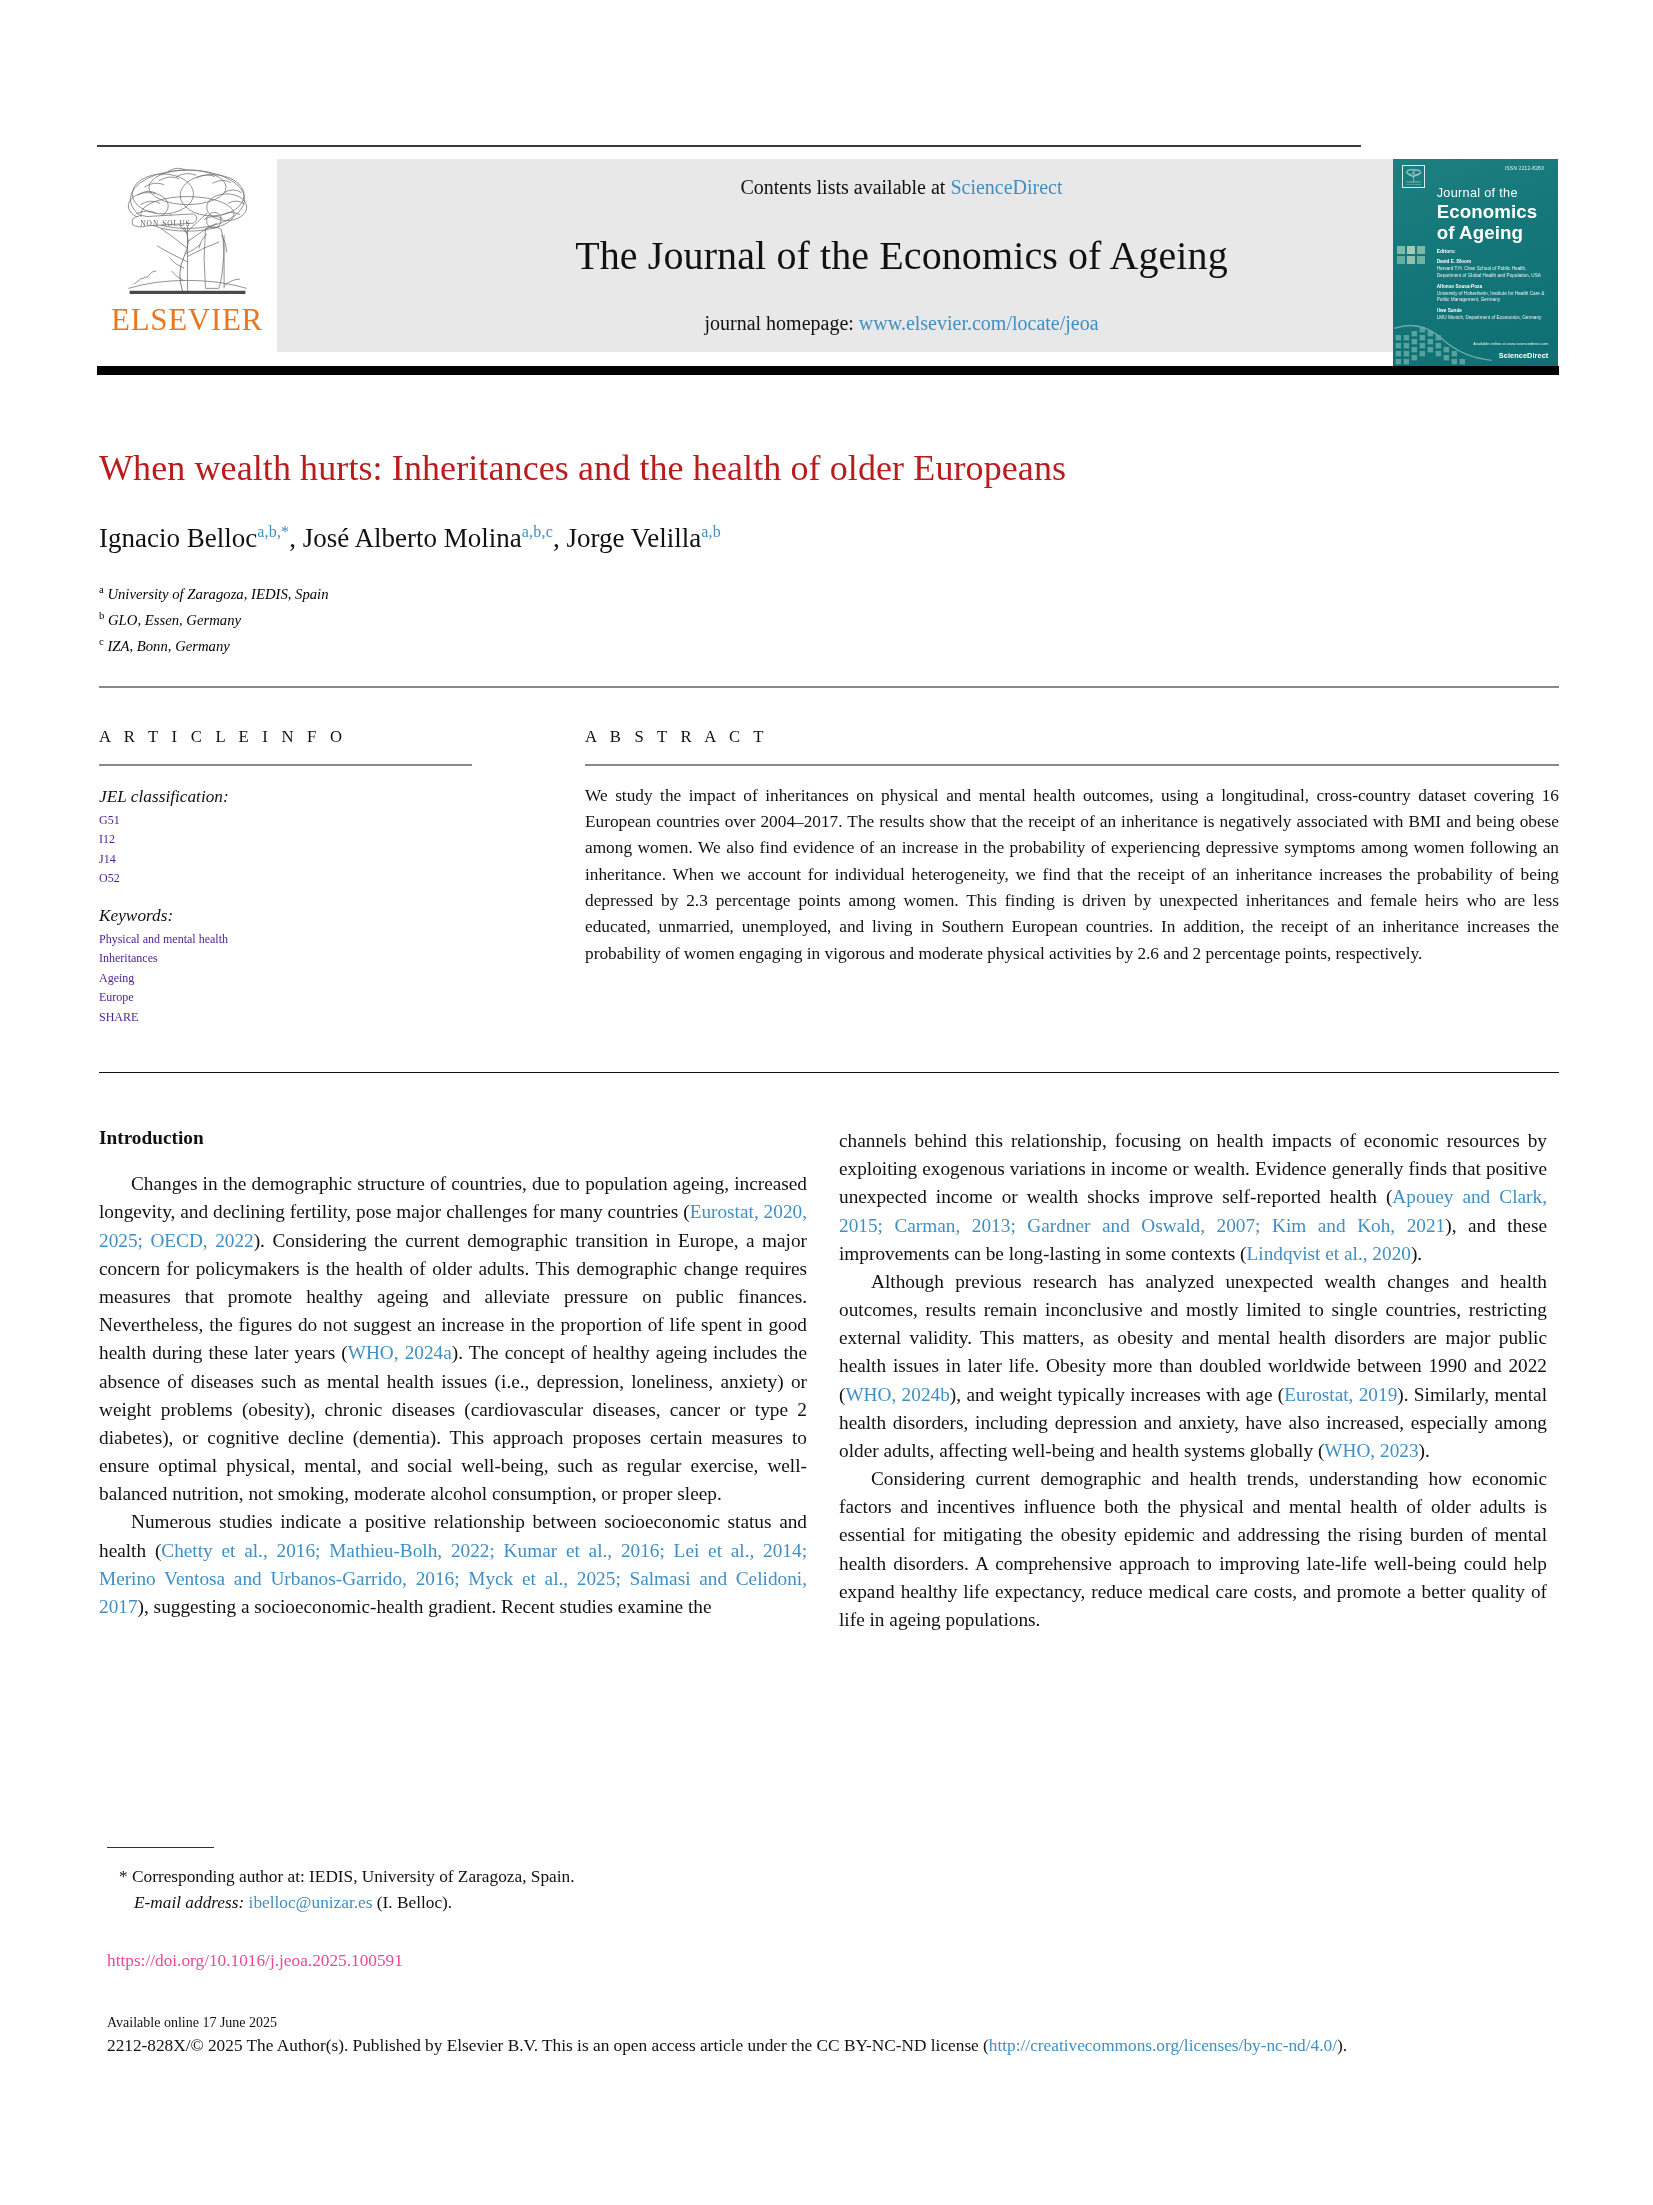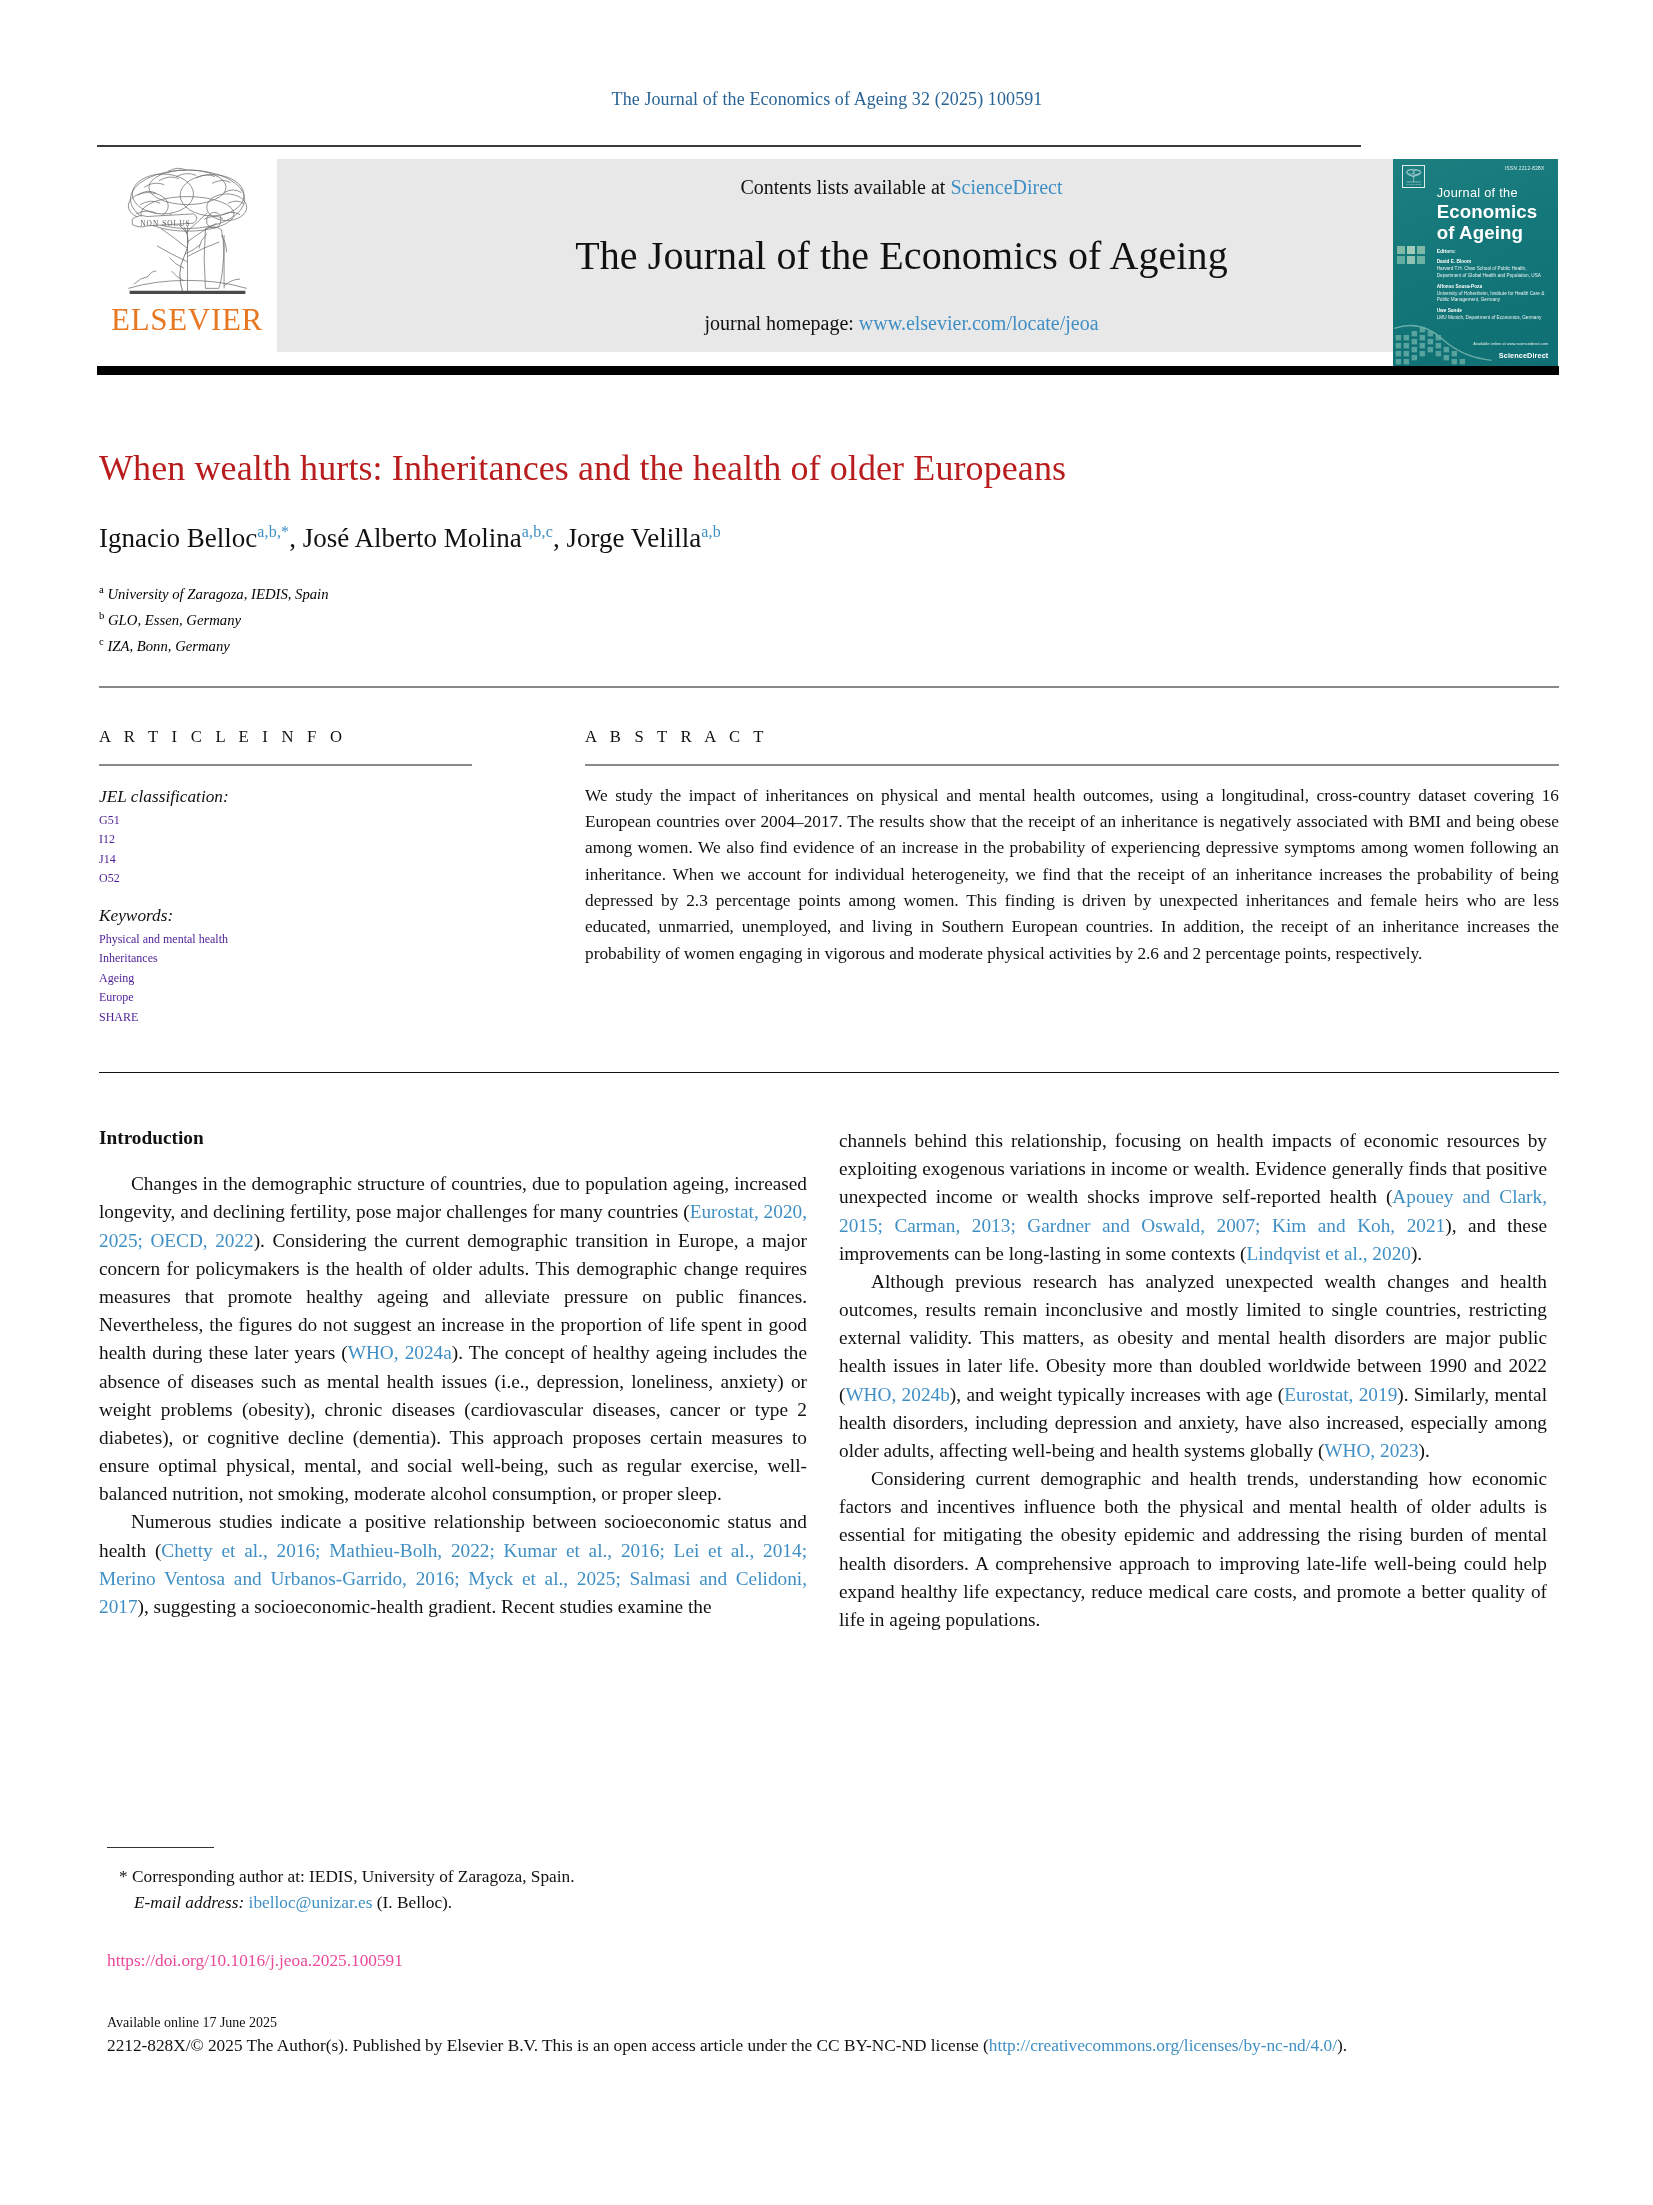--- a/index.html
+++ b/index.html
@@ -334,21 +334,20 @@
     font-size: 17.3px;
     color: #111;
     line-height: 1.5;
   }
 </style>
 </head>
 <body>
 
 <div class="page">
 
-  <div class="running-head">The Journal of the Economics of Ageing 32 (2025) 100591</div>
 
   <div class="masthead">
     <div class="masthead-rule"></div>
     <div class="masthead-body">
 
       <div class="elsevier-logo">
         <svg class="elsevier-tree" viewBox="0 0 190 218">
           <g fill="none" stroke="#6b6b6b" stroke-width="1.1">
 
             <ellipse cx="95" cy="56" rx="86" ry="44"></ellipse>

